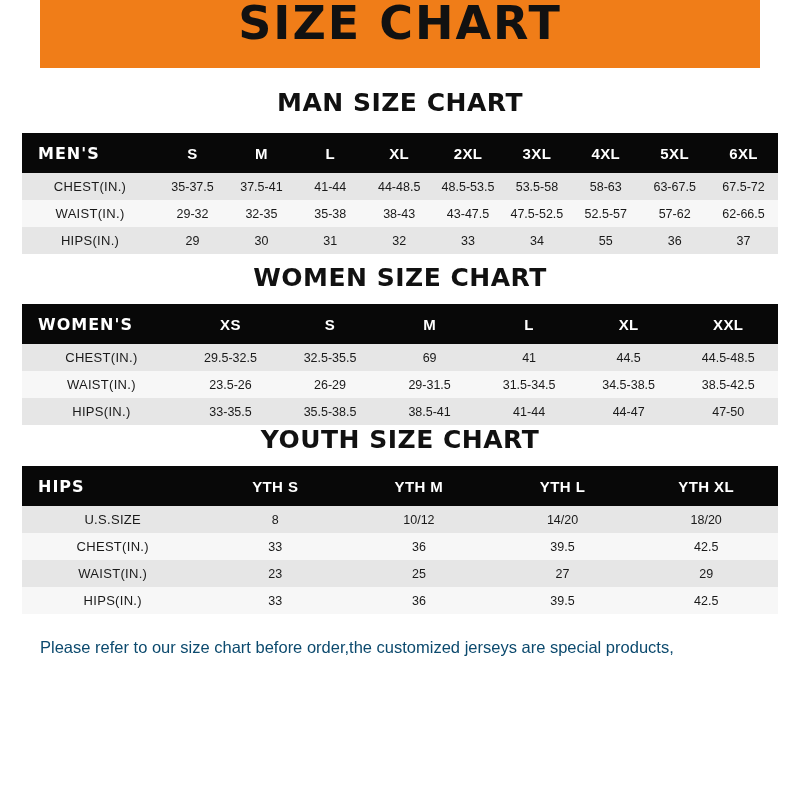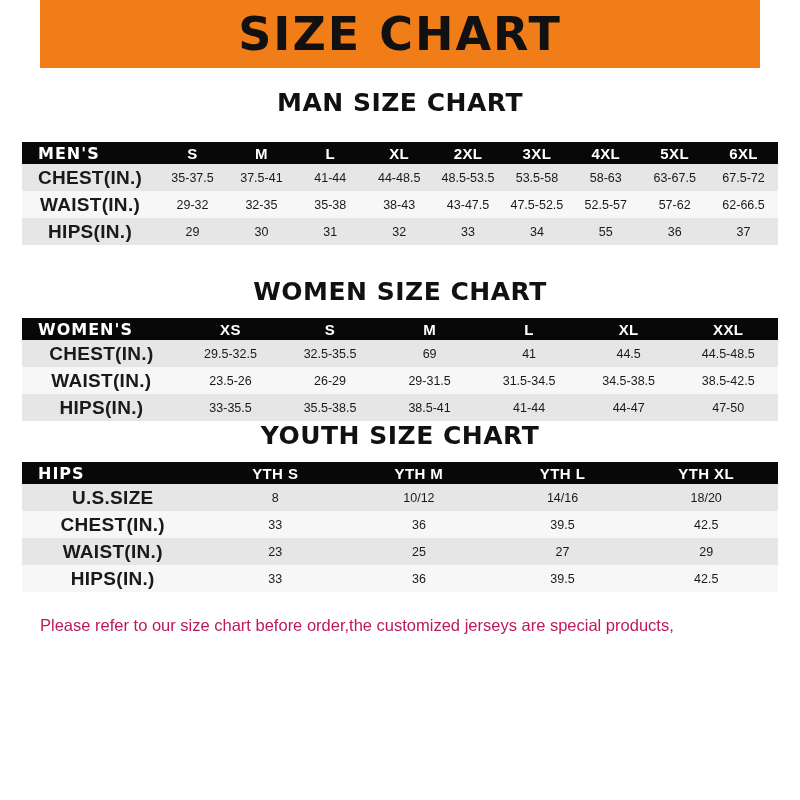--- a/index.html
+++ b/index.html
@@ -19,21 +19,21 @@
     height: 800px;
     background: #ffffff;
     box-sizing: border-box;
   }
   
   .header-band {
     position: relative;
     height: 68px;
     background: #f07d18;
     display: flex;
-    align-items: center;
+    align-items: flex-start;
     justify-content: center;
   }
   .header-band .title {
     font-family: "DejaVu Sans", sans-serif;
     font-weight: bold;
     font-size: 46px;
     letter-spacing: 2px;
     color: #111111;
     line-height: 1;
     text-align: center;
@@ -54,22 +54,22 @@
   }
 
   .section-title {
     text-align: center;
     font-family: "DejaVu Sans", sans-serif;
     font-weight: bold;
     font-size: 25px;
     color: #111111;
     letter-spacing: 0.5px;
   }
-  .section-title.man { margin-top: 20px; margin-bottom: 25px; }
-  .section-title.women { margin-top: 32px; margin-bottom: 12px; }
+  .section-title.man { margin-top: 20px; margin-bottom: 16px; }
+  .section-title.women { margin-top: 9px; margin-bottom: 12px; }
   .section-title.youth { margin-bottom: 12px; }
 
   table.chart {
     width: 100%;
     border-collapse: collapse;
     table-layout: fixed;
   }
   table.chart th,
   table.chart td {
     text-align: center;
@@ -78,47 +78,47 @@
     padding: 0;
     height: 27px;
     vertical-align: middle;
     font-family: "Liberation Sans", sans-serif;
   }
   table.chart thead th {
     background: #080808;
     color: #ffffff;
     font-weight: bold;
     font-size: 15px;
-    height: 22px;
+    height: 40px;
     letter-spacing: 0.4px;
   }
   table.chart thead th.rowlabel {
     text-align: left;
     padding-left: 16px;
     font-family: "DejaVu Sans", sans-serif;
     font-size: 16px;
     letter-spacing: 1px;
   }
   table.chart tbody tr.odd td { background: #e6e6e6; }
   table.chart tbody tr.even td { background: #f7f7f7; }
   table.chart tbody td.rowlabel {
-    font-weight: bold;
+    font-weight: normal;
     letter-spacing: 0.3px;
-    font-size: 19px;
+    font-size: 13px;
   }
 
   
   .men-table col.lbl { width: 18%; }
   .women-table col.lbl { width: 21%; }
   .youth-table col.lbl { width: 24%; }
 
   .notice {
     margin-top: 22px;
     padding: 0 18px;
-    color: #be185d;
+    color: #0c4a6e;
     font-size: 16.5px;
     line-height: 1.45;
     font-family: "Liberation Sans", sans-serif;
     text-align: left;
   }
   .notice .line { display: block; }
 </style>
 </head>
 <body>
 
@@ -269,21 +269,21 @@
           <th>YTH M</th>
           <th>YTH L</th>
           <th>YTH XL</th>
         </tr>
       </thead>
       <tbody>
         <tr class="odd">
           <td class="rowlabel">U.S.SIZE</td>
           <td>8</td>
           <td>10/12</td>
-          <td>14/16</td>
+          <td>14/20</td>
           <td>18/20</td>
         </tr>
         <tr class="even">
           <td class="rowlabel">CHEST(IN.)</td>
           <td>33</td>
           <td>36</td>
           <td>39.5</td>
           <td>42.5</td>
         </tr>
         <tr class="odd">

